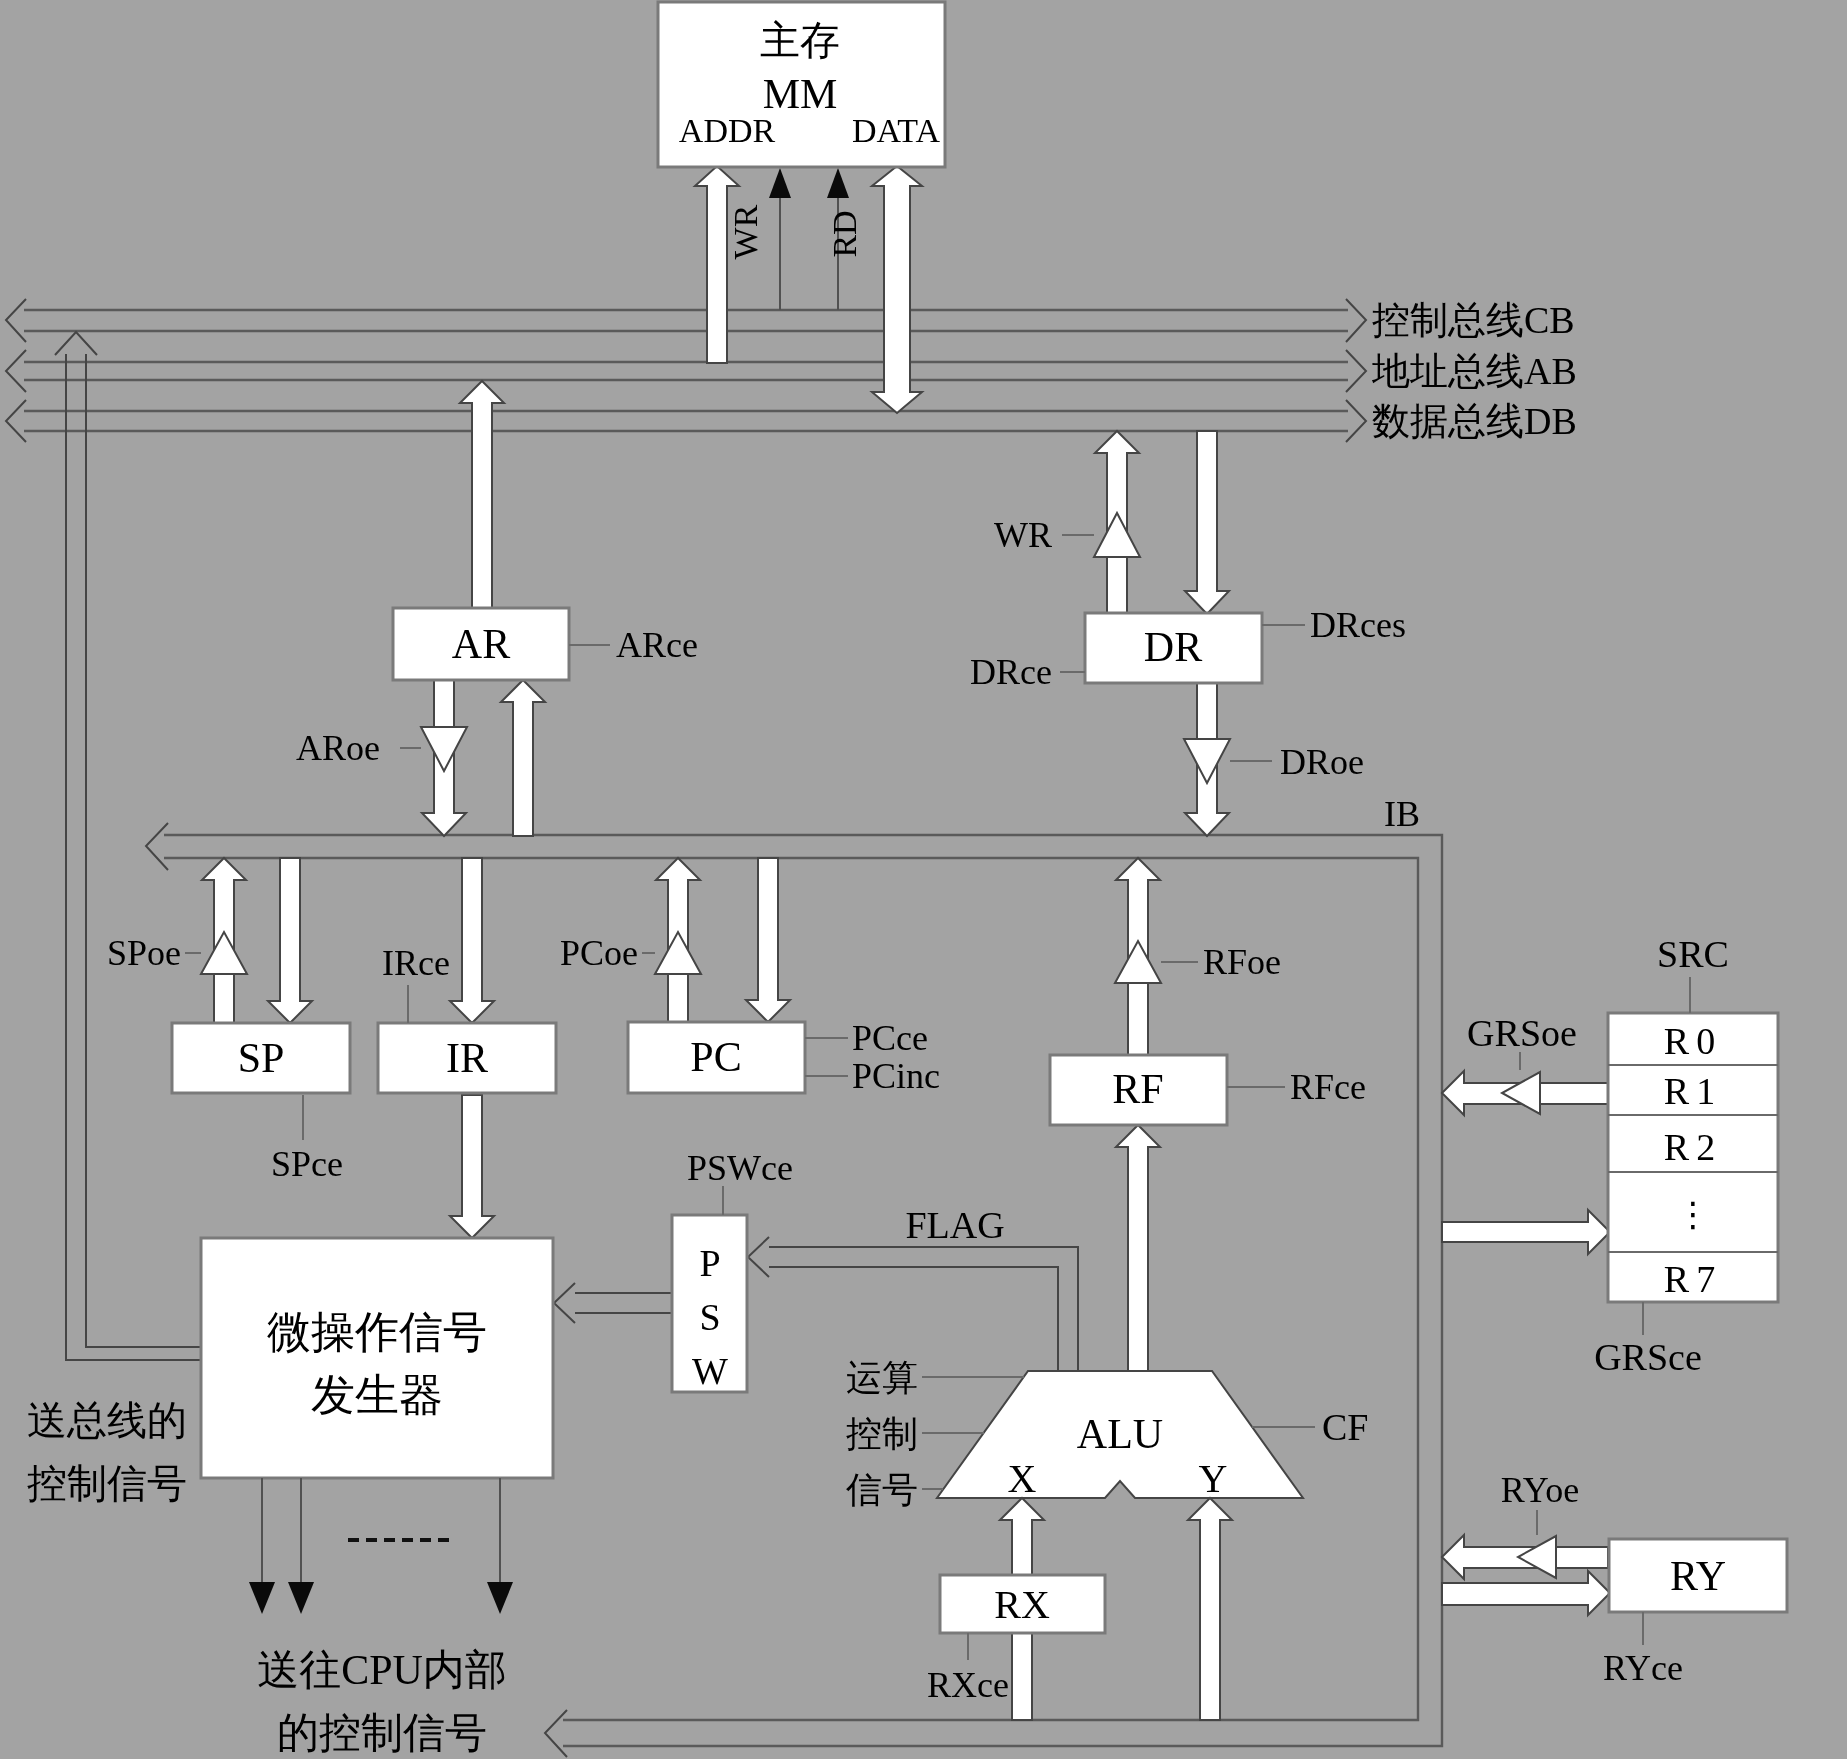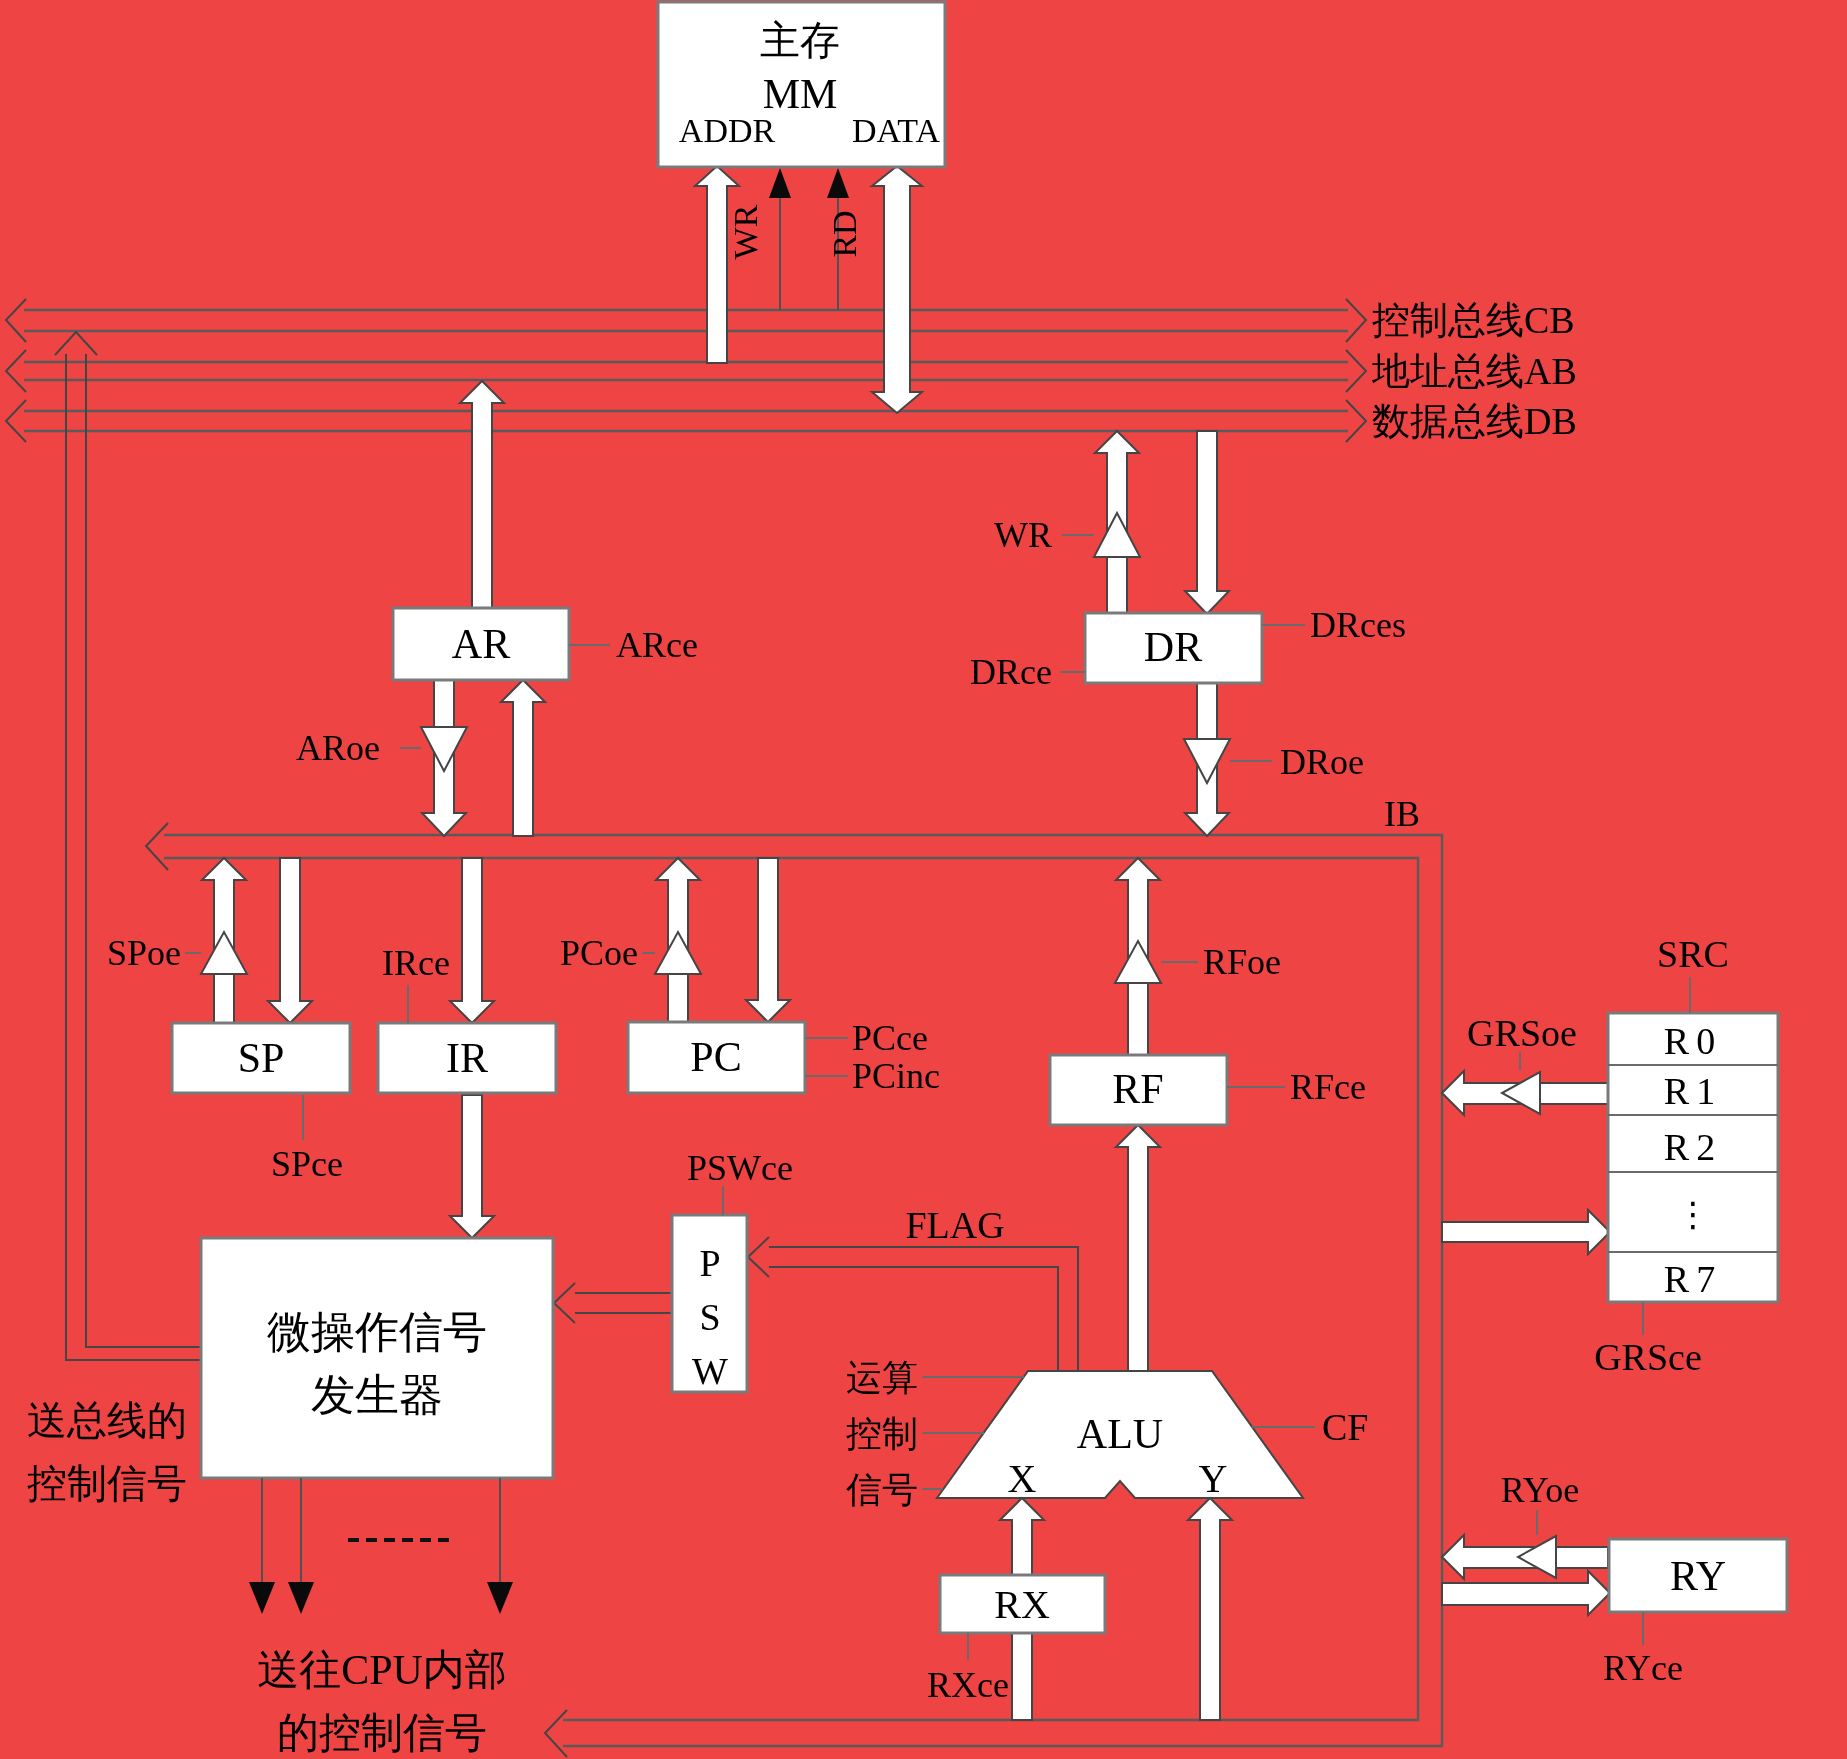--- a/index.html
+++ b/index.html
@@ -1,16 +1,16 @@
 <!DOCTYPE html>
 <html><head>
 <meta charset="utf-8">
 <style>
   html,body{margin:0;padding:0;background:#ffffff;}
-  .stage{position:relative;width:1847px;height:1759px;background:#ef4444;}
+  .stage{position:relative;width:1847px;height:1759px;background:#a3a3a3;}
   svg{display:block}
   text{font-family:"Liberation Serif","DejaVu Serif",serif;fill:#000;}
   .chan{fill:#ffffff;stroke:#454545;stroke-width:2;stroke-linejoin:miter;}
   .tri{fill:#ffffff;stroke:#454545;stroke-width:2;stroke-linejoin:miter;}
   .busln{fill:none;stroke:#5a5a5a;stroke-width:2.4;}
   .chev{fill:none;stroke:#454545;stroke-width:2;}
   .box{fill:#ffffff;stroke:#7a7a7a;stroke-width:3;}
   .ln{fill:none;stroke:#6a6a6a;stroke-width:2;}
   .sig{fill:none;stroke:#515151;stroke-width:2;}
   .fillarrow{fill:#0a0a0a;stroke:none;}

